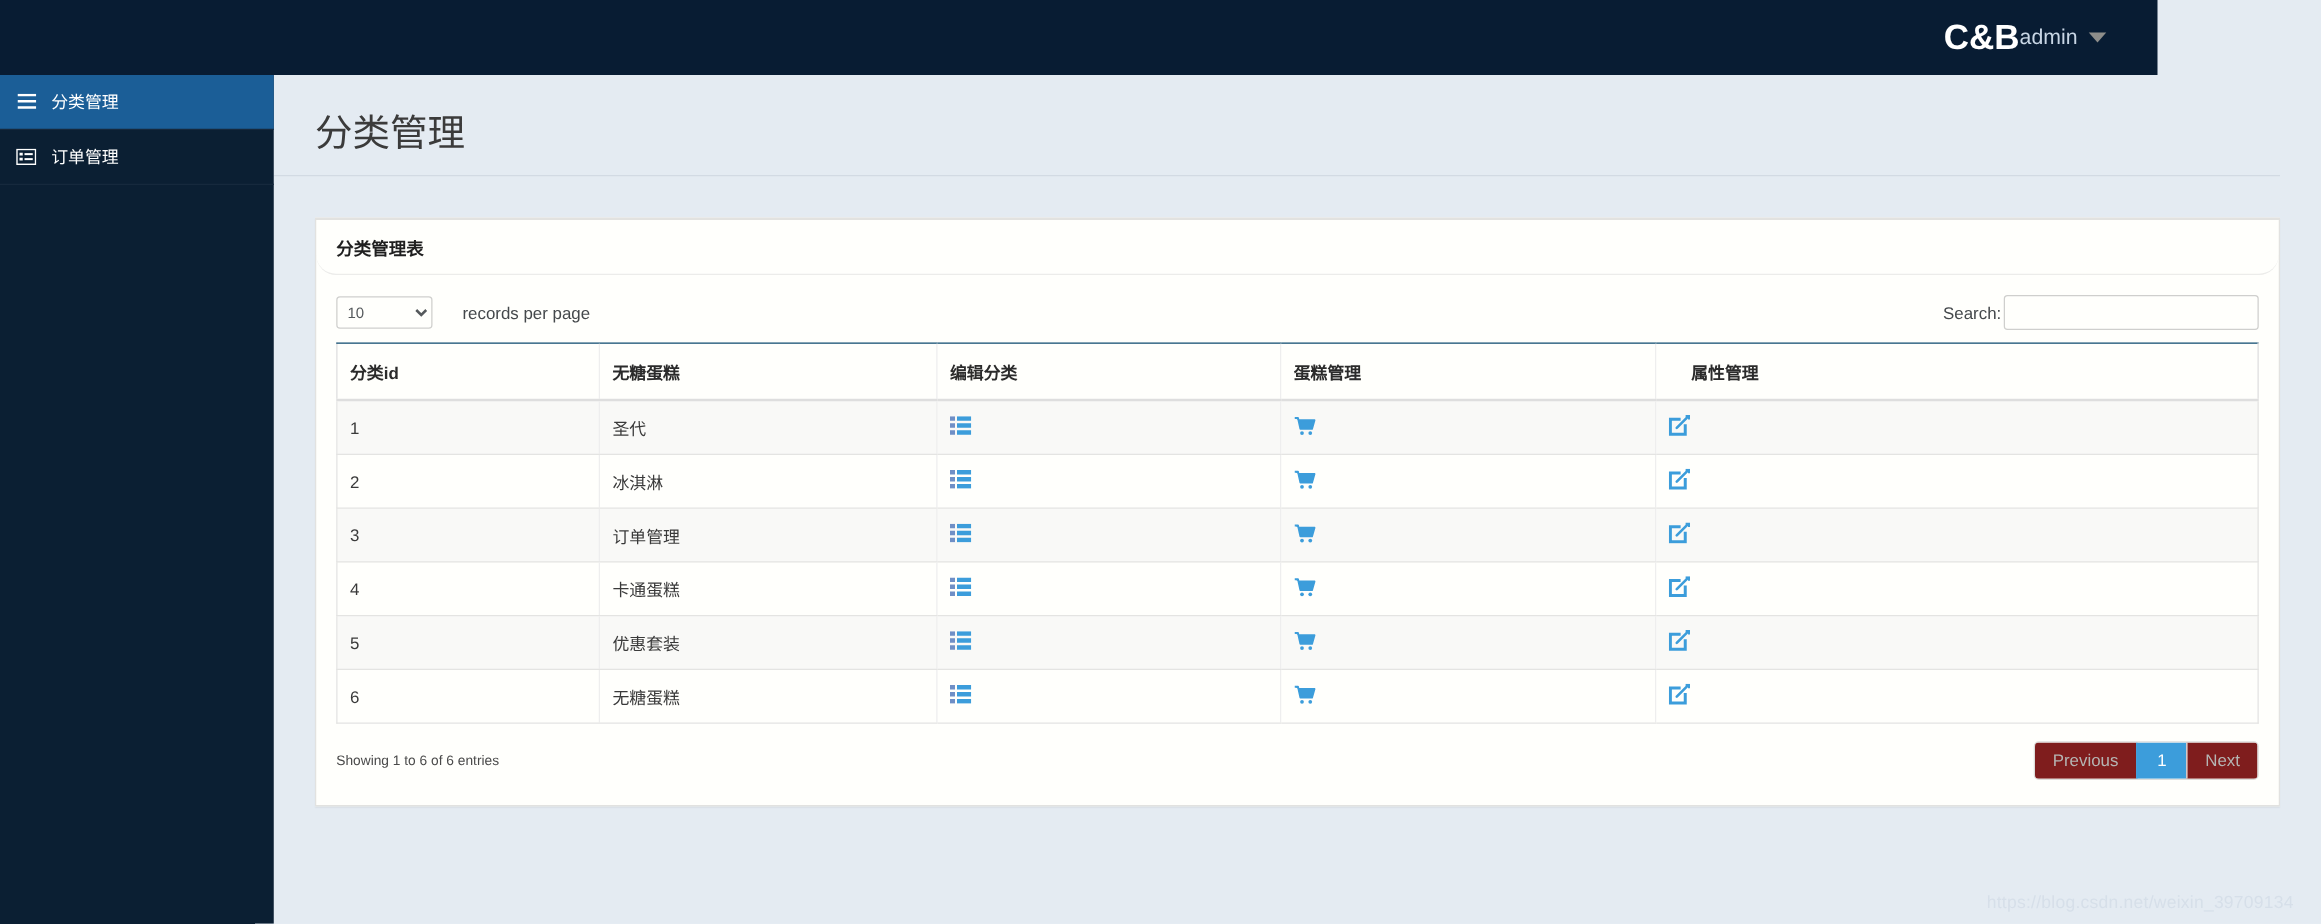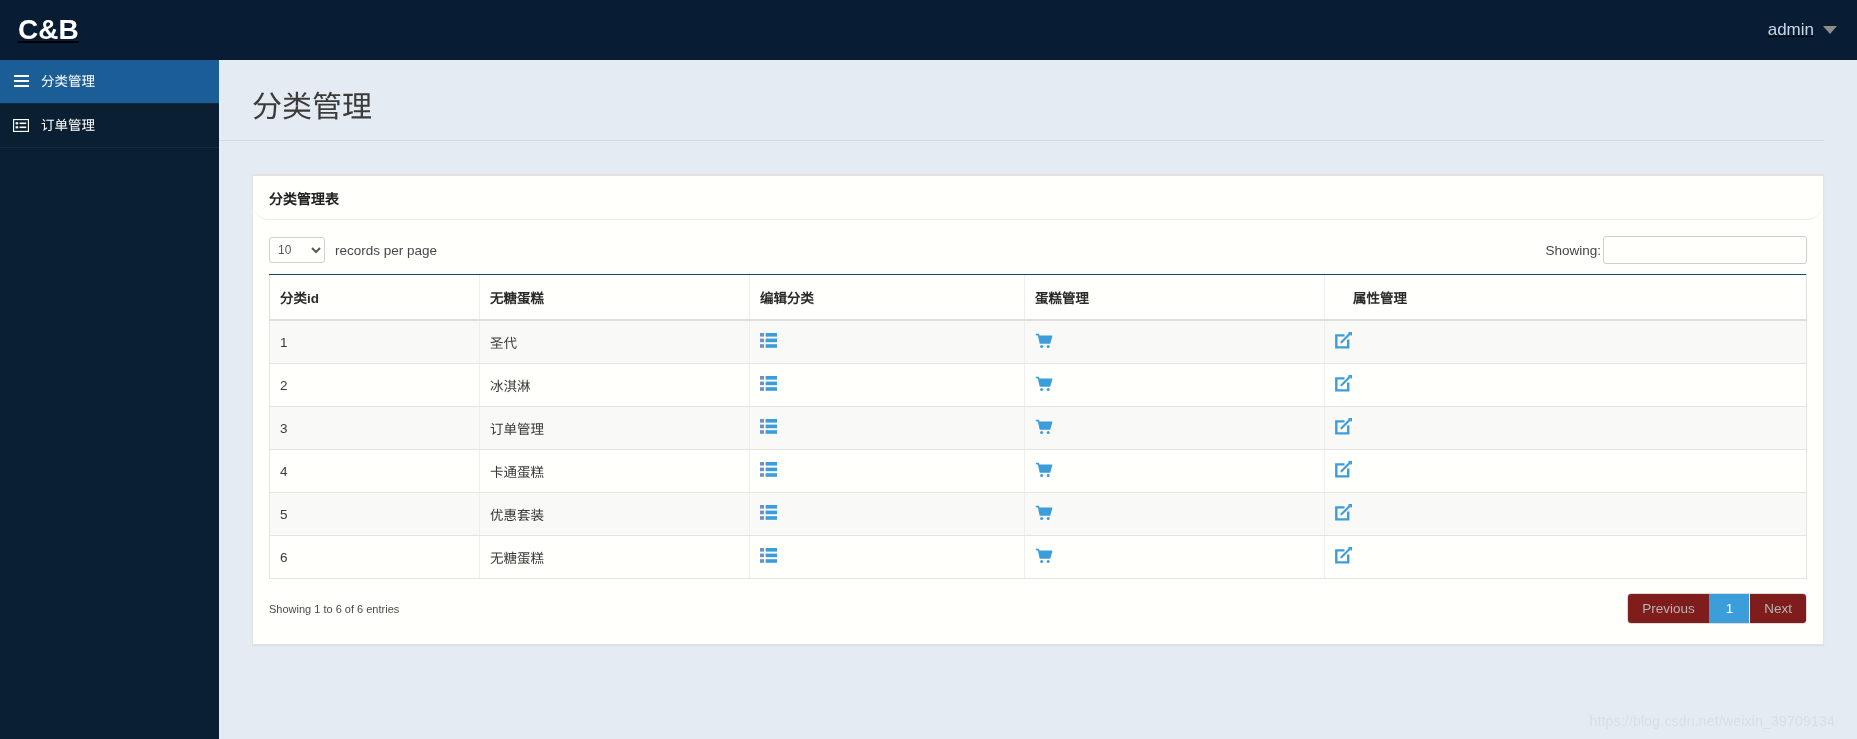--- a/index.html
+++ b/index.html
@@ -17,42 +17,41 @@
   #app {
     position: relative;
     width: 1857px;
     height: 739px;
   }
 
   
   .navbar {
     position: absolute;
     top: 0; left: 0;
-    width: 1857px;
+    width: 1726px;
     height: 60px;
     background: #081c33;
     display: flex;
     align-items: center;
-    justify-content: space-between;
+    justify-content: flex-end;
     z-index: 20;
-    text-decoration: underline;
   }
   .brand {
     color: #ffffff;
     font-size: 28px;
     font-weight: bold;
     letter-spacing: 0px;
     padding-left: 18px;
     line-height: 60px;
     user-select: none;
   }
   .navbar-right {
     display: flex;
     align-items: center;
-    padding-right: 20px;
+    padding-right: 41px;
     gap: 9px;
   }
   .admin-label {
     color: #c8d6e5;
     font-size: 17px;
   }
   .caret-down {
     width: 0; height: 0;
     border-left: 7px solid transparent;
     border-right: 7px solid transparent;
@@ -152,26 +151,26 @@
     display: flex;
     align-items: center;
     font-size: 13.5px;
     color: #44484b;
   }
   .len-select {
     font-family: "Liberation Sans", sans-serif;
     font-size: 12px;
     color: #55595c;
     height: 26px;
-    width: 56px;
+    width: 77px;
     padding: 2px 4px;
     border: 1px solid #cfcfcd;
     border-radius: 3px;
     background: #fffffc;
-    margin-right: 10px;
+    margin-right: 24px;
   }
   .search-wrap {
     display: flex;
     align-items: center;
     font-size: 13.5px;
     color: #44484b;
   }
   .search-input {
     font-family: "Liberation Sans", sans-serif;
     font-size: 13px;
@@ -335,21 +334,21 @@
           <div class="len-wrap">
             <select class="len-select">
               <option>10</option>
               <option>25</option>
               <option>50</option>
               <option>100</option>
             </select>
             <span>records per page</span>
           </div>
           <div class="search-wrap">
-            <span>Showing:</span>
+            <span>Search:</span>
             <input class="search-input" type="text" placeholder="" style="">
           </div>
         </div>
 
         <table class="dt">
           <thead>
             <tr>
               <th class="col-id">分类id</th>
               <th class="col-name">无糖蛋糕</th>
               <th class="col-edit">编辑分类</th>

